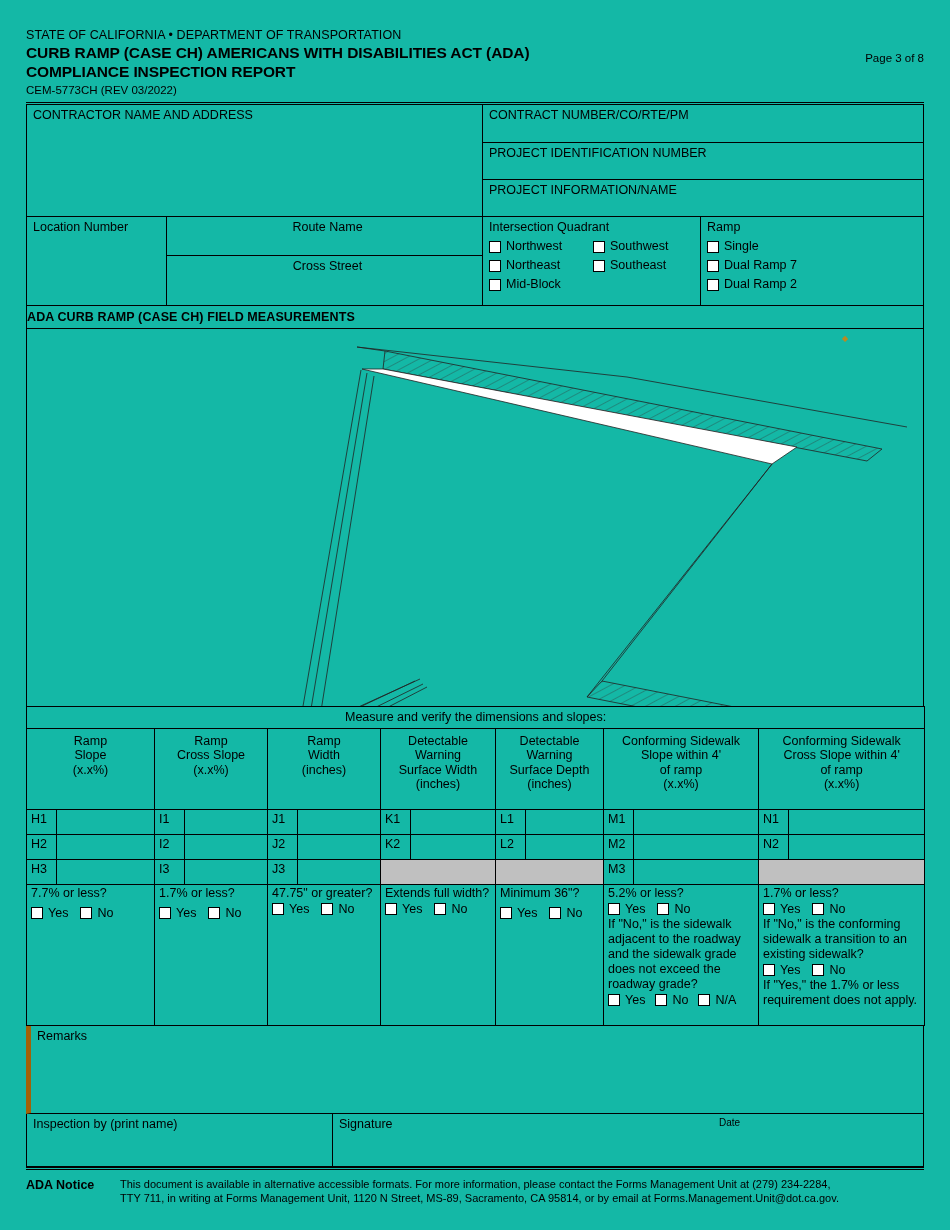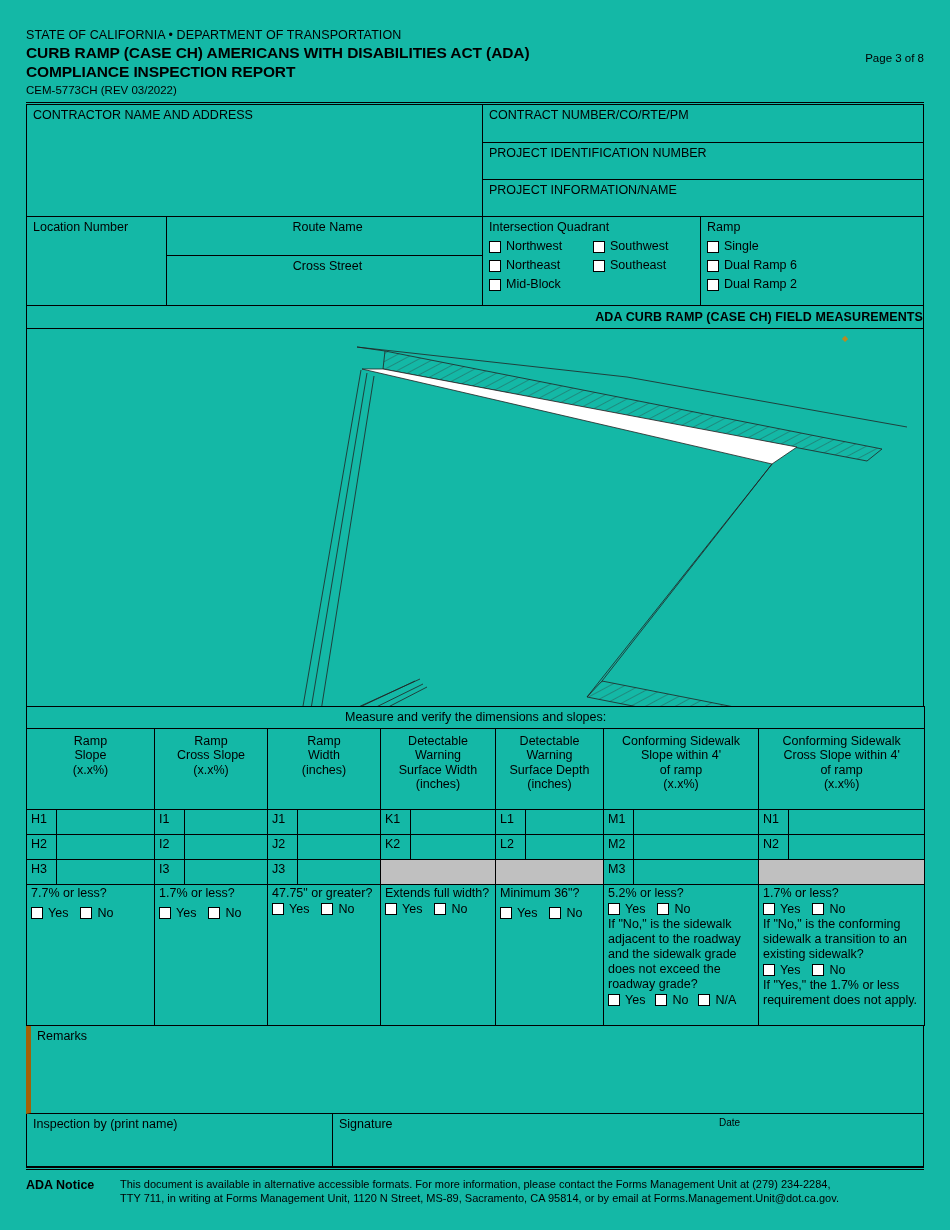--- a/index.html
+++ b/index.html
@@ -97,21 +97,21 @@
     border:1px solid #000;
     box-sizing:border-box;
     background:#fff;
     margin-right:5px;
     flex:0 0 auto;
   }
   .cblabel { font-size:12.5px; line-height:14px; white-space:nowrap; }
 
   
   .sect-title {
-    text-align:right;
+    text-align:left;
     font-size:12.5px;
     font-weight:bold;
     padding:4px 0 4px 0;
     letter-spacing:0.1px;
   }
 
   
   .diagram-wrap {
     border-left:1px solid #000;
     border-right:1px solid #000;
@@ -273,21 +273,21 @@
         <span>Ramp</span>
         <div class="cbrow">
           <div class="cbitem">
             <span class="chk"></span>
             <span class="cblabel">Single</span>
           </div>
         </div>
         <div class="cbrow">
           <div class="cbitem">
             <span class="chk"></span>
-            <span class="cblabel">Dual Ramp 6</span>
+            <span class="cblabel">Dual Ramp 7</span>
           </div>
         </div>
         <div class="cbrow">
           <div class="cbitem">
             <span class="chk"></span>
             <span class="cblabel">Dual Ramp 2</span>
           </div>
         </div>
       </div>
     </div>

